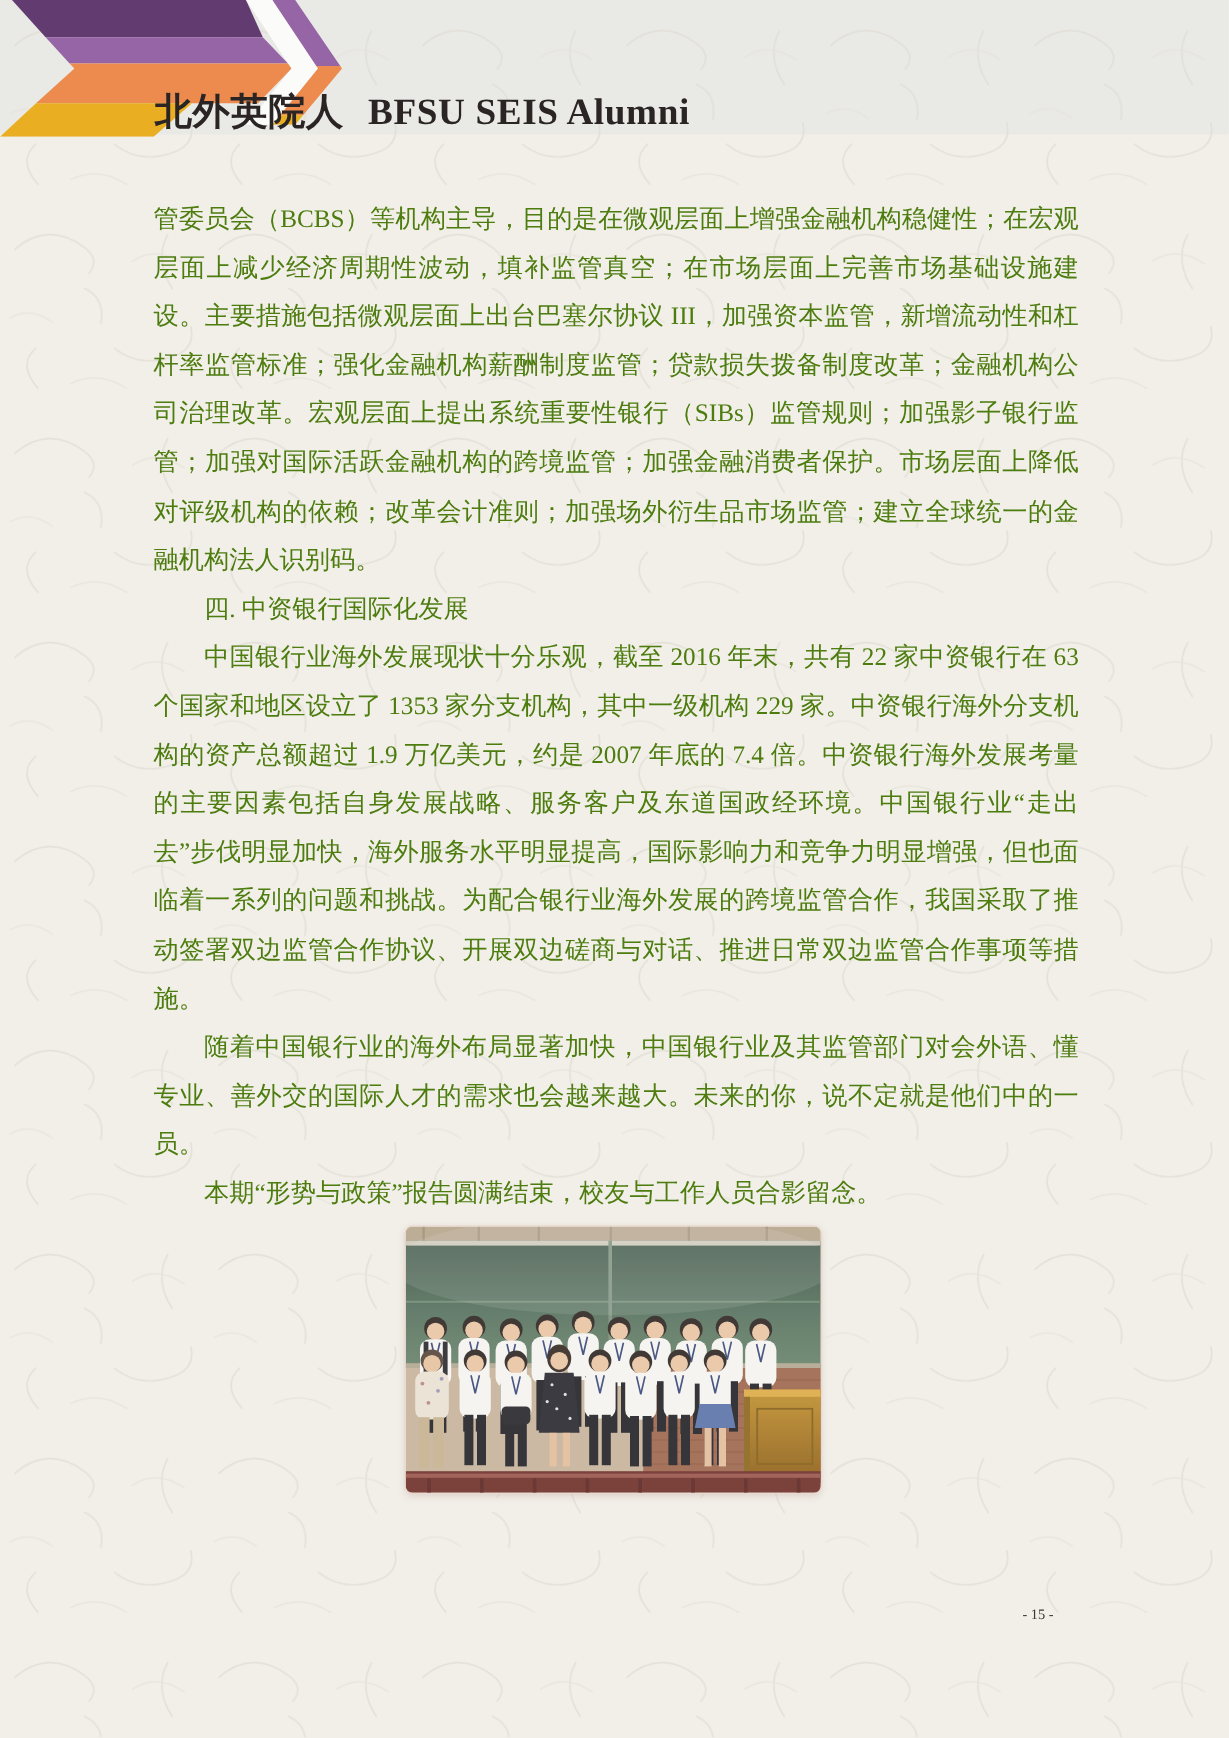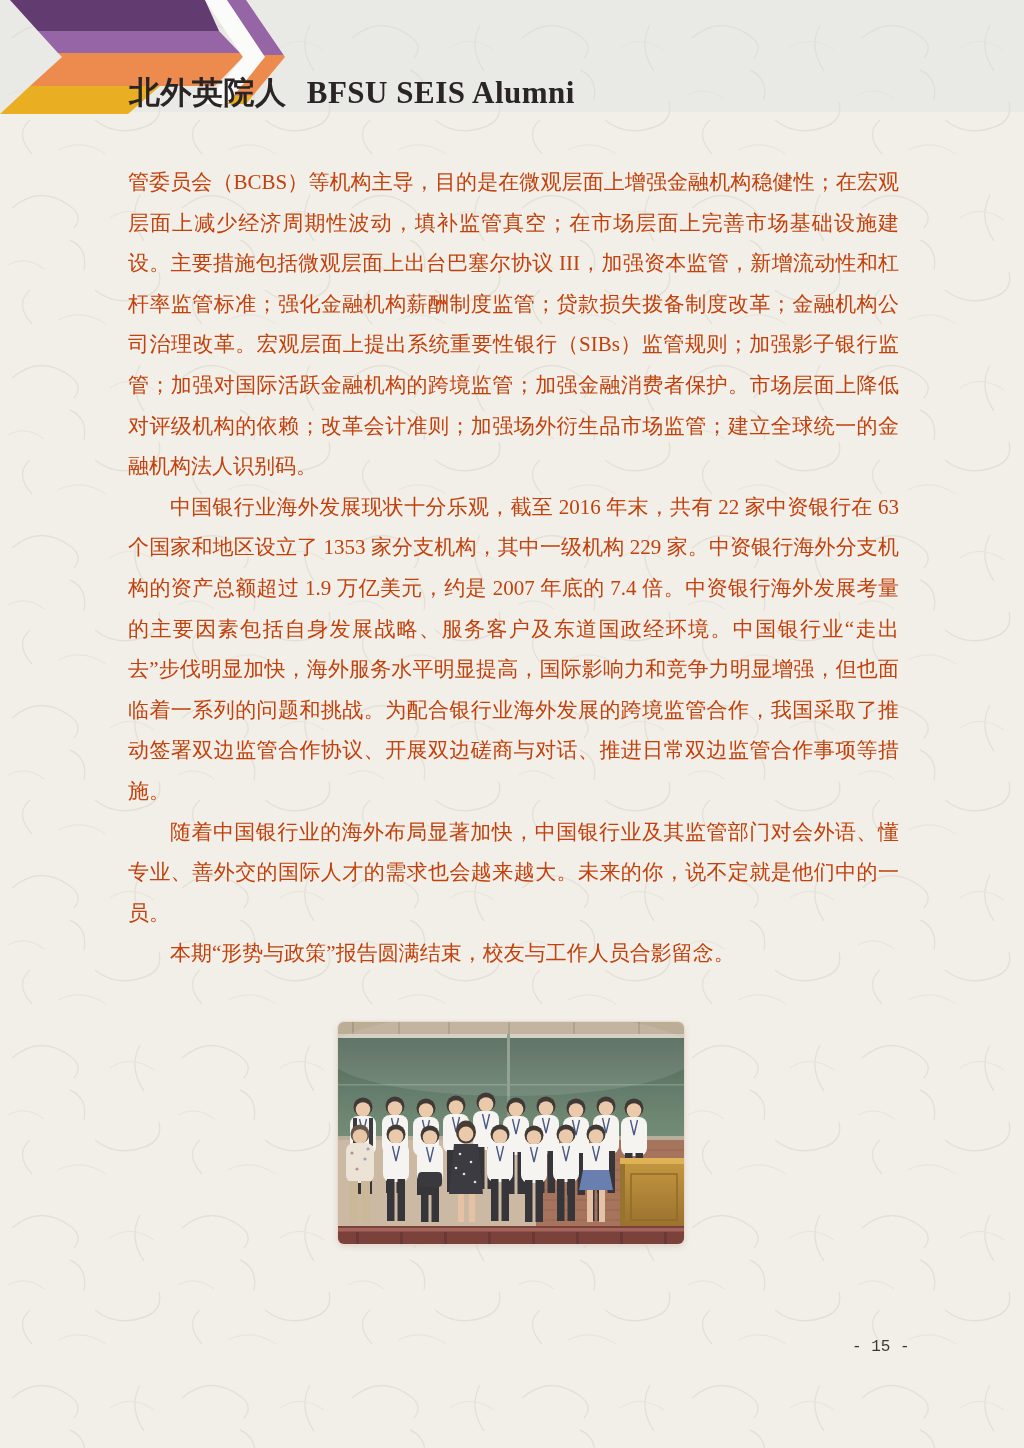--- a/index.html
+++ b/index.html
@@ -17,35 +17,35 @@
   .chevron{position:absolute;left:0;top:0;width:300px;height:114px;z-index:3;}
   .page-title{
     position:absolute;left:129px;top:76px;z-index:4;margin:0;
     font-size:31px;font-weight:700;color:#2a2425;letter-spacing:.5px;
     white-space:nowrap;line-height:34px;
   }
   .page-title .cn{font-family:"Liberation Serif","DejaVu Serif",serif;}
   .page-title .en{font-family:"Liberation Serif","DejaVu Serif",serif;margin-left:12px;}
   .article{
     position:absolute;left:128px;top:162px;width:771px;z-index:4;
-    font-size:21px;line-height:40.6px;color:#c2410c;
+    font-size:21px;line-height:40.6px;color:#4d7c0f;
     text-align:justify;
   }
   .article p{margin:0;padding:0;}
   .article p.indent{text-indent:2em;}
   .photo{
     position:absolute;left:338px;top:1022px;width:346px;height:222px;z-index:4;
     border-radius:6px;overflow:hidden;
     box-shadow:0 0 0 1px #ead9cf, 0 2px 6px rgba(190,150,140,.35);
   }
   .photo svg{display:block;width:346px;height:222px;}
   .page-number{
     position:absolute;left:852px;top:1338px;z-index:4;
-    font-size:16px;color:#3a3835;
-    font-family:Liberation Mono, monospace;
+    font-size:12px;color:#3a3835;
+    font-family:Liberation Serif, serif;
   }
 </style>
 </head>
 <body>
 
 <div class="page">
 
   <div class="header-band"></div>
 
   <svg class="texture" xmlns="http://www.w3.org/2000/svg">
@@ -89,20 +89,21 @@
     </g>
   </svg>
 
   <h1 class="page-title">
     <span class="cn">北外英院人</span>
     <span class="en">BFSU SEIS Alumni</span>
   </h1>
 
   <div class="article">
     <p>管委员会（BCBS）等机构主导，目的是在微观层面上增强金融机构稳健性；在宏观层面上减少经济周期性波动，填补监管真空；在市场层面上完善市场基础设施建设。主要措施包括微观层面上出台巴塞尔协议 III，加强资本监管，新增流动性和杠杆率监管标准；强化金融机构薪酬制度监管；贷款损失拨备制度改革；金融机构公司治理改革。宏观层面上提出系统重要性银行（SIBs）监管规则；加强影子银行监管；加强对国际活跃金融机构的跨境监管；加强金融消费者保护。市场层面上降低对评级机构的依赖；改革会计准则；加强场外衍生品市场监管；建立全球统一的金融机构法人识别码。</p>
+    <p class="indent">四. 中资银行国际化发展</p>
     <p class="indent">中国银行业海外发展现状十分乐观，截至 2016 年末，共有 22 家中资银行在 63 个国家和地区设立了 1353 家分支机构，其中一级机构 229 家。中资银行海外分支机构的资产总额超过 1.9 万亿美元，约是 2007 年底的 7.4 倍。中资银行海外发展考量的主要因素包括自身发展战略、服务客户及东道国政经环境。中国银行业“走出去”步伐明显加快，海外服务水平明显提高，国际影响力和竞争力明显增强，但也面临着一系列的问题和挑战。为配合银行业海外发展的跨境监管合作，我国采取了推动签署双边监管合作协议、开展双边磋商与对话、推进日常双边监管合作事项等措施。</p>
     <p class="indent">随着中国银行业的海外布局显著加快，中国银行业及其监管部门对会外语、懂专业、善外交的国际人才的需求也会越来越大。未来的你，说不定就是他们中的一员。</p>
     <p class="indent">本期“形势与政策”报告圆满结束，校友与工作人员合影留念。</p>
   </div>
 
   <div class="photo">
     <svg viewBox="0 0 346 222" xmlns="http://www.w3.org/2000/svg">
       <defs>
         <linearGradient id="board" x1="0" y1="0" x2="0" y2="1">
           <stop offset="0" stop-color="#41594a"></stop>

